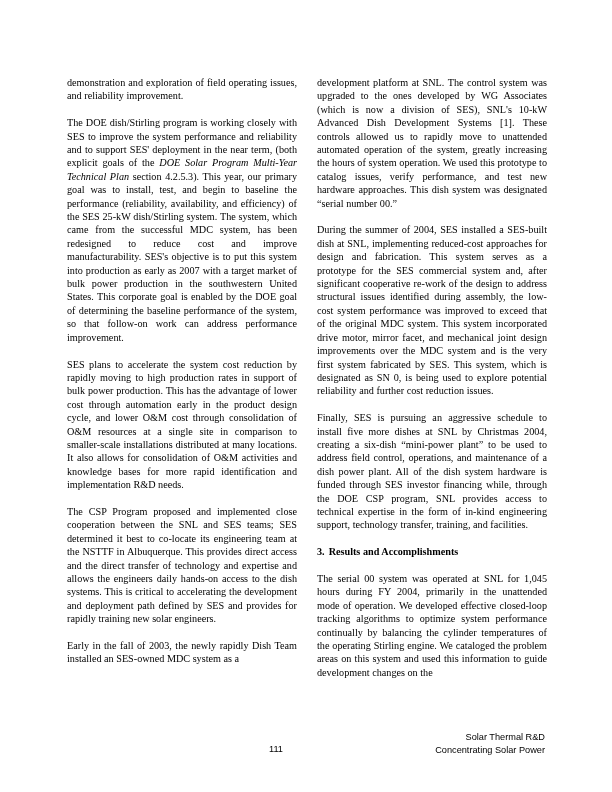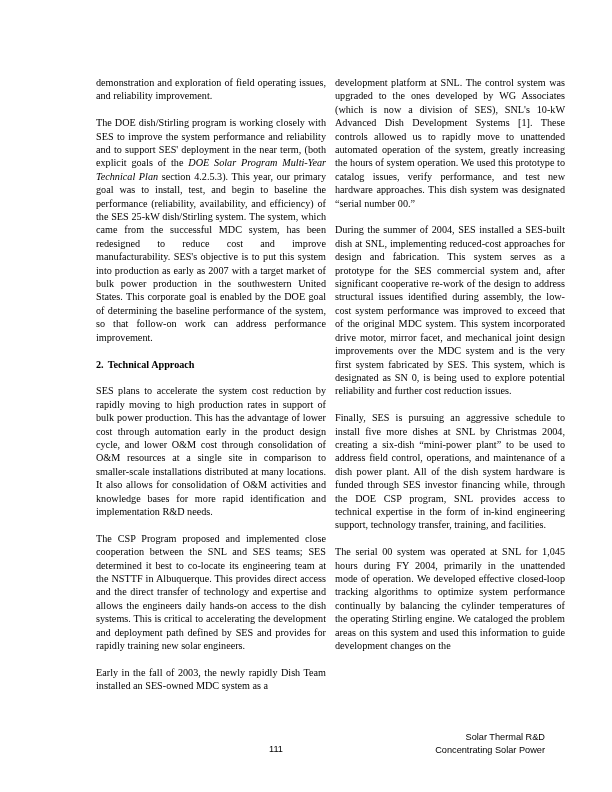--- a/index.html
+++ b/index.html
@@ -17,22 +17,21 @@
     color: #000000;
   }
   .columns {
     position: absolute;
     left: 67px;
     top: 76px;
     width: 478px;
     height: 630px;
     display: flex;
     flex-direction: row;
-    gap: 9px;
-    margin-left: 29px;
+    gap: 20px;
   }
   .col {
     width: 230px;
     flex: 0 0 230px;
   }
   p.para {
     margin: 0 0 13.4px 0;
     font-size: 10.2px;
     line-height: 13.4px;
     text-align: justify;
@@ -93,36 +92,36 @@
 
 <div class="page">
 
   <div class="columns">
 
     <div class="col">
       <p class="para">demonstration and exploration of field operating issues, and reliability improvement.</p>
 
       <p class="para"><span>The DOE dish/Stirling program is working closely with SES to improve the system performance and reliability and to support SES' deployment in the near term, (both explicit goals of the </span><em class="ital">DOE Solar Program Multi-Year Technical Plan</em><span> section 4.2.5.3).  This year, our primary goal was to install, test, and begin to baseline the performance (reliability, availability, and efficiency) of the SES 25-kW dish/Stirling system.  The system, which came from the successful MDC system, has been redesigned to reduce cost and improve manufacturability.  SES's objective is to put this system into production as early as 2007 with a target market of bulk power production in the southwestern United States. This corporate goal is enabled by the DOE goal of determining the baseline performance of the system, so that follow-on work can address performance improvement.</span></p>
 
-      <h2 class="heading"><span class="num">2.</span><span>Technical Approach</span></h2>
 
       <p class="para">SES plans to accelerate the system cost reduction by rapidly moving to high production rates in support of bulk power production.  This has the advantage of lower cost through automation early in the product design cycle, and lower O&amp;M cost through consolidation of O&amp;M resources at a single site in comparison to smaller-scale installations distributed at many locations.  It also allows for consolidation of O&amp;M activities and knowledge bases for more rapid identification and implementation R&amp;D needs.</p>
 
       <p class="para">The CSP Program proposed and implemented close cooperation between the SNL and SES teams; SES determined it best to co-locate its engineering team at the NSTTF in Albuquerque. This provides direct access and the direct transfer of technology and expertise and allows the engineers daily hands-on access to the dish systems.  This is critical to accelerating the development and deployment path defined by SES and provides for rapidly training new solar engineers.</p>
 
       <p class="para">Early in the fall of 2003, the newly rapidly Dish Team installed an SES-owned MDC system as a</p>
     </div>
 
     <div class="col">
       <p class="para">development platform at SNL.  The control system was upgraded to the ones developed by WG Associates (which is now a division of SES), SNL's 10-kW Advanced Dish Development Systems [1].  These controls allowed us to rapidly move to unattended automated operation of the system, greatly increasing the hours of system operation.  We used this prototype to catalog issues, verify performance, and test new hardware approaches.  This dish system was designated “serial number 00.”</p>
 
       <p class="para">During the summer of 2004, SES installed a SES-built dish at SNL, implementing reduced-cost approaches for design and fabrication.  This system serves as a prototype for the SES commercial system and, after significant cooperative re-work of the design to address structural issues identified during assembly, the low-cost system performance was improved to exceed that of the original MDC system.  This system incorporated drive motor, mirror facet, and mechanical joint design improvements over the MDC system and is the very first system fabricated by SES.  This system, which is designated as SN 0, is being used to explore potential reliability and further cost reduction issues.</p>
 
       <p class="para">Finally, SES is pursuing an aggressive schedule to install five more dishes at SNL by Christmas 2004, creating a six-dish “mini-power plant” to be used to address field control, operations, and maintenance of a dish power plant.  All of the dish system hardware is funded through SES investor financing while, through the DOE CSP program, SNL provides access to technical expertise in the form of in-kind engineering support, technology transfer, training, and facilities.</p>
 
+      <h2 class="heading"><span class="num">3.</span><span>Results and Accomplishments</span></h2>
 
       <p class="para">The serial 00 system was operated at SNL for 1,045 hours during FY 2004, primarily in the unattended mode of operation.  We developed effective closed-loop tracking algorithms to optimize system performance continually by balancing the cylinder temperatures of the operating Stirling engine.  We cataloged the problem areas on this system and used this information to guide development changes on the</p>
     </div>
 
   </div>
 
   <div class="footer">
     <div class="page-number">111</div>
     <div class="footer-right">
       <div>Solar Thermal R&amp;D</div>

